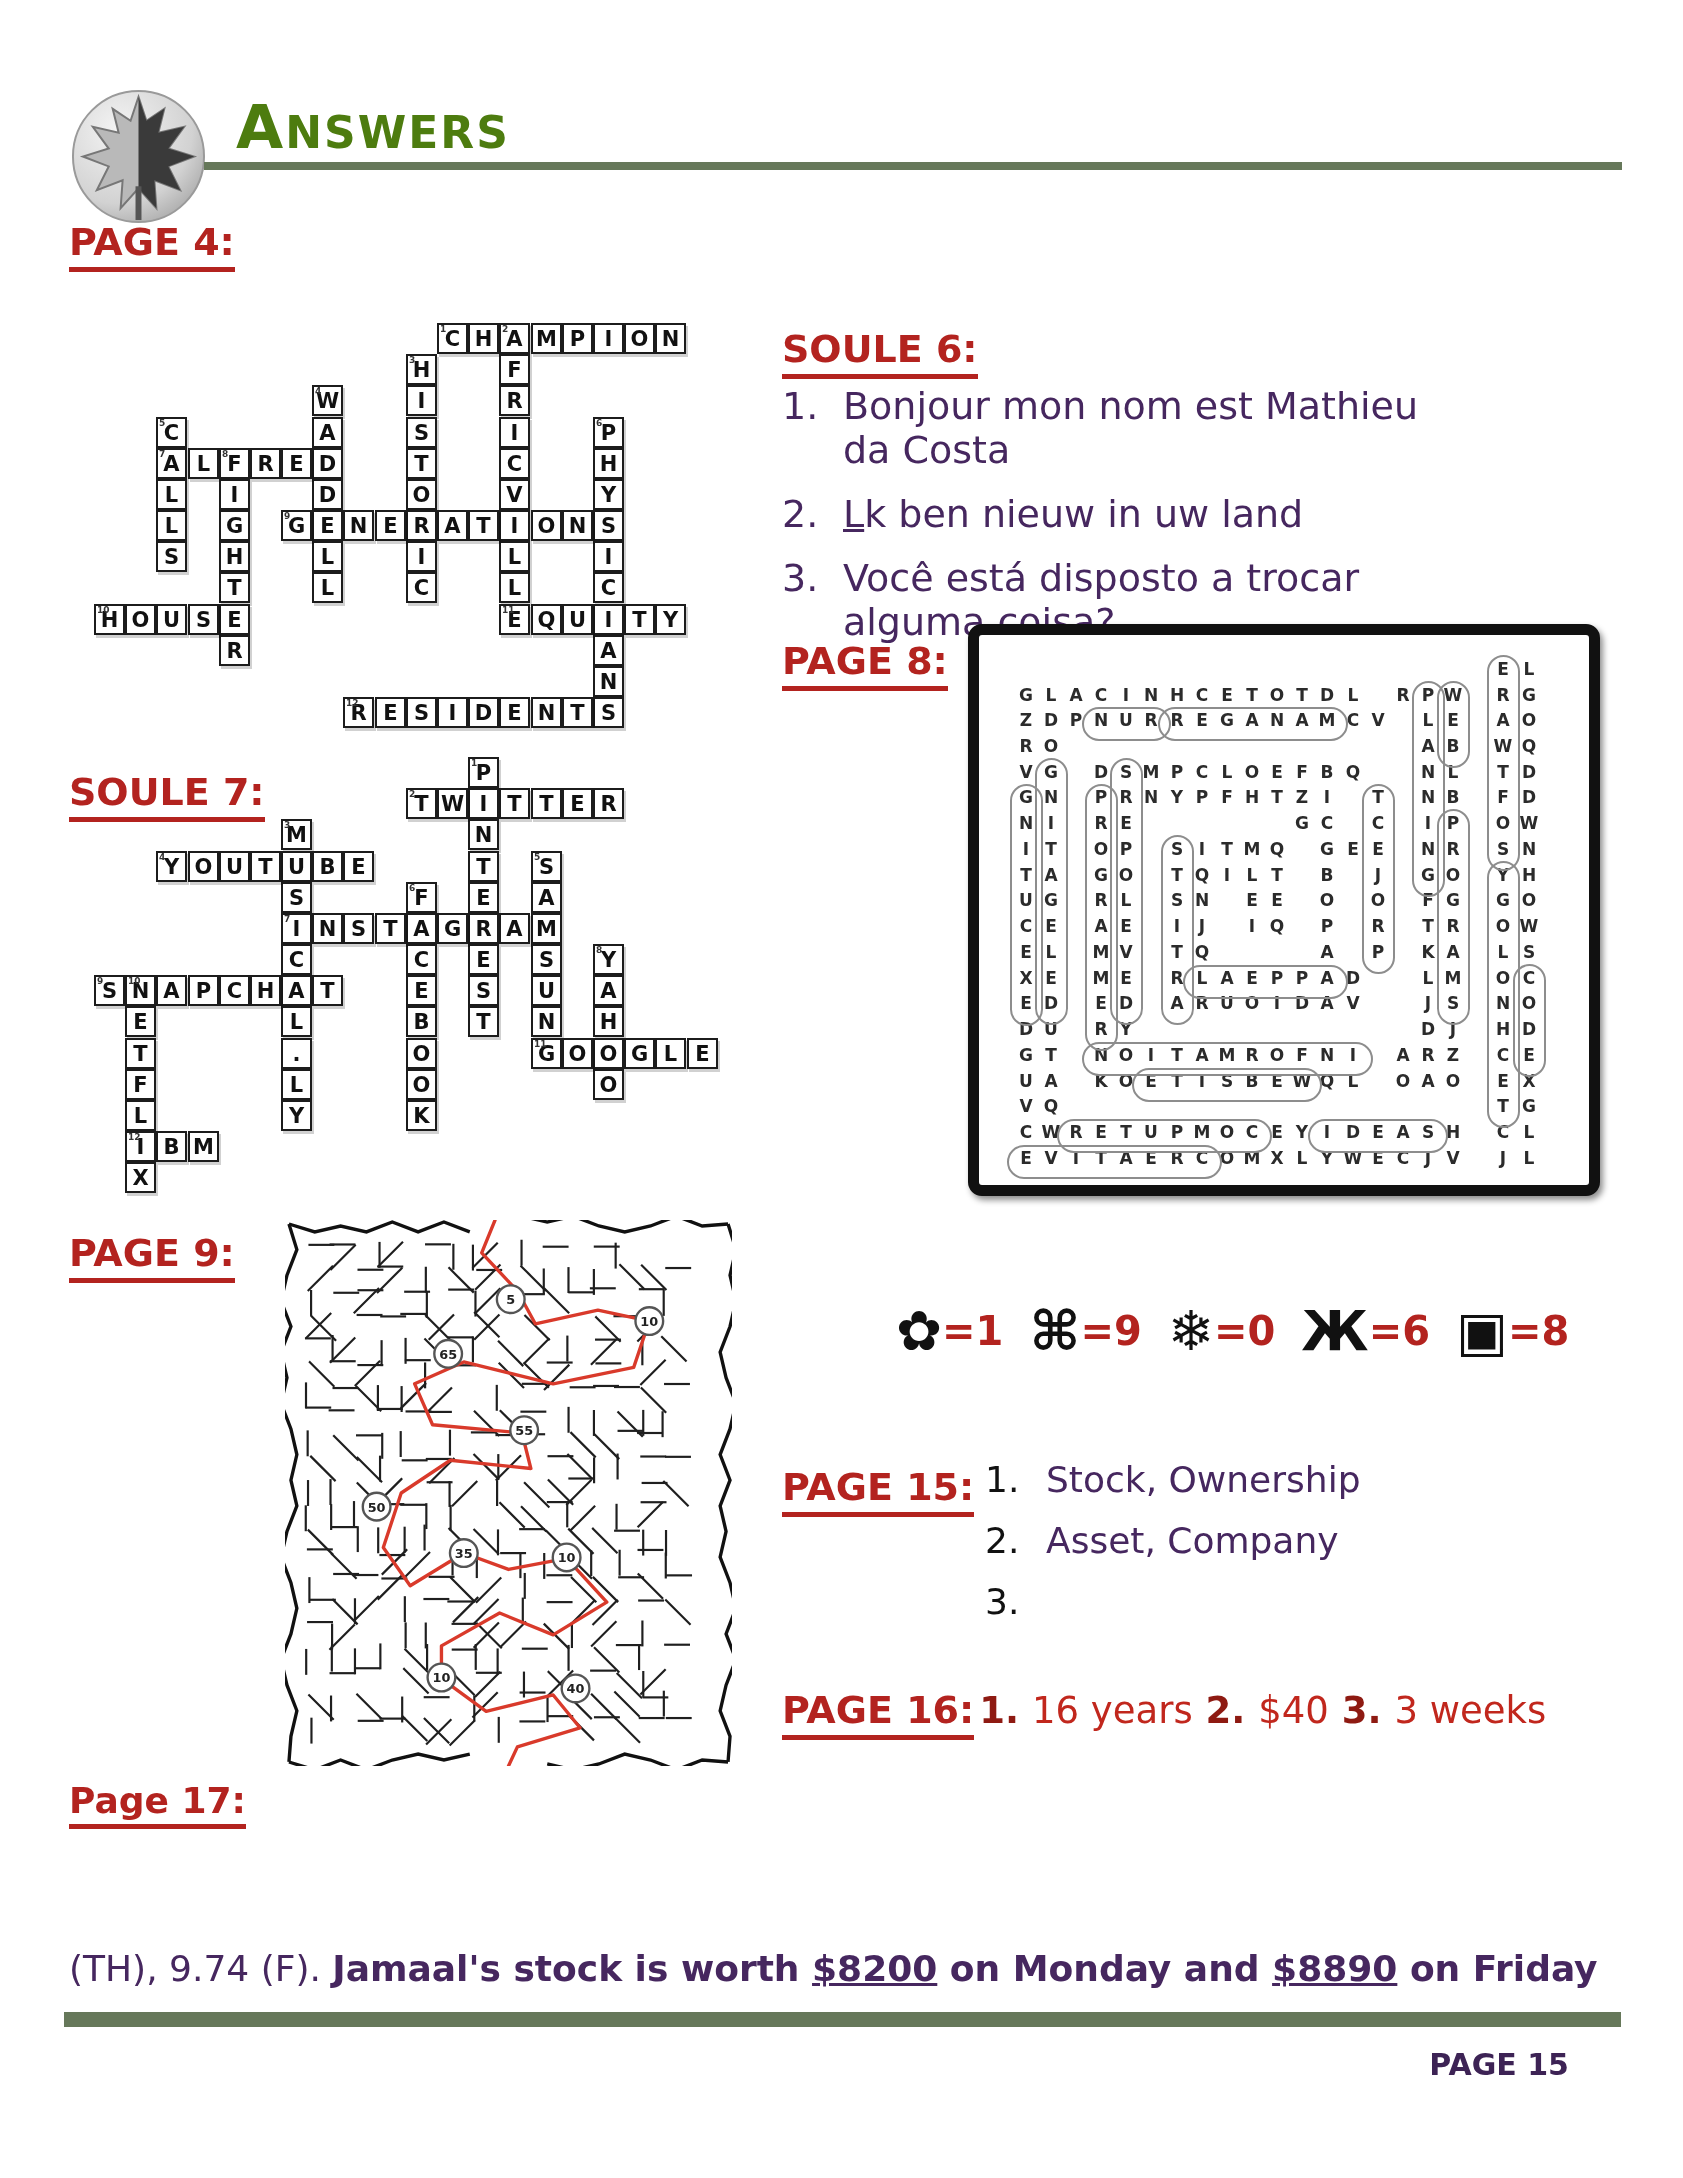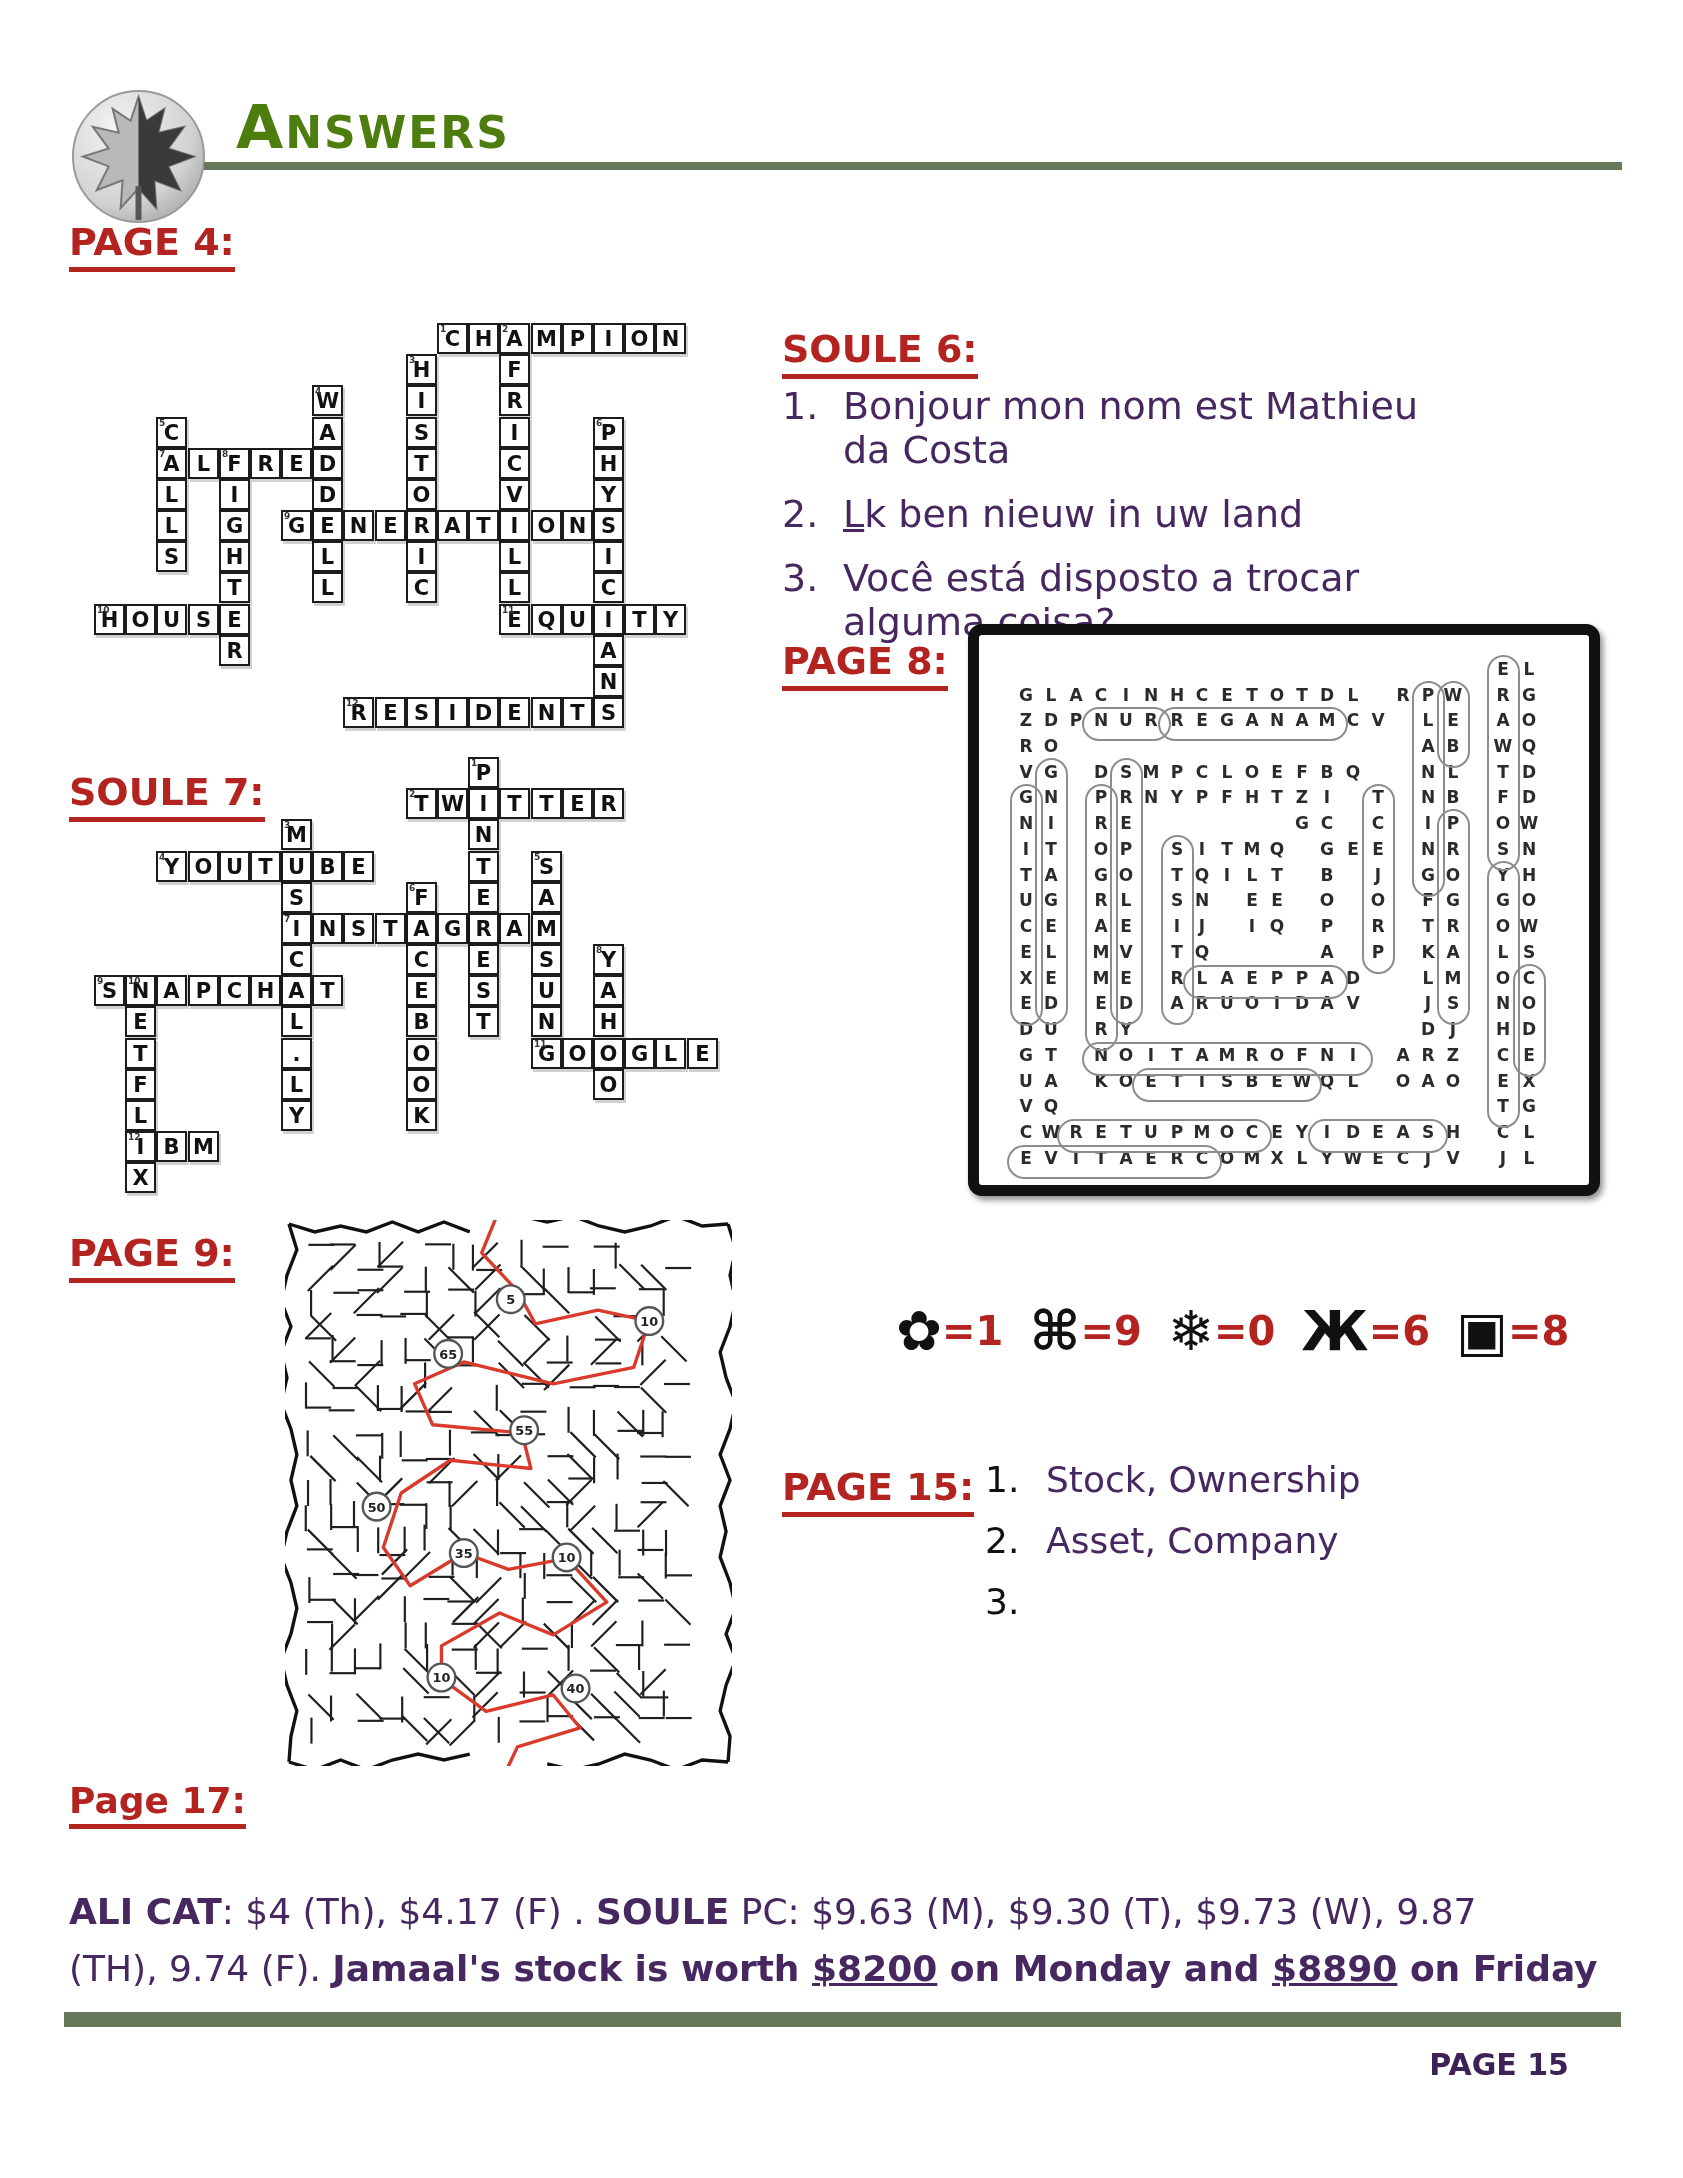--- a/index.html
+++ b/index.html
@@ -908,21 +908,24 @@
       </div>
       <div class="li">
         <span class="n" style="color: rgb(17, 17, 17);">2.</span>
         <span>Asset, Company</span>
       </div>
       <div class="li">
         <span class="n" style="color: rgb(17, 17, 17);">3.</span>
       </div>
     </div>
 
+  <div class="abs" style="left:782px;top:1688px;white-space:nowrap">
+    <span class="rhead"><span class="hl">PAGE 16:</span></span>
+    <span id="p16line"><span class="p16n"> 1. </span><span class="p16v">16 years</span><span class="p16n"> 2. </span><span class="p16v">$40</span><span class="p16n"> 3. </span><span class="p16v">3 weeks</span></span>
+  </div>
 
   <div class="abs rhead" style="left:69px;top:1780px;font-size:36px"><span class="hl">Page 17:</span></div>
-  <div id="p17l2" class="p17" style="top:1891px"><b>ALI CAT</b>: $4 (Th), $4.17 (F) . <b>SOULE</b> PC: $9.63 (M), $9.30 (T), $9.73 (W), 9.87</div>
   <div id="p17l3" class="p17" style="top:1948px">(TH), 9.74 (F). <b>Jamaal's stock is worth </b><b><u>$8200</u></b><b> on Monday and </b><b><u>$8890</u></b><b> on Friday</b></div>
 
   <div class="greenline" style="left:64px;top:2012px;width:1557px;height:15px"></div>
   <div id="footerpage">PAGE 15</div>
 </div>
 
 
 </body></html>

